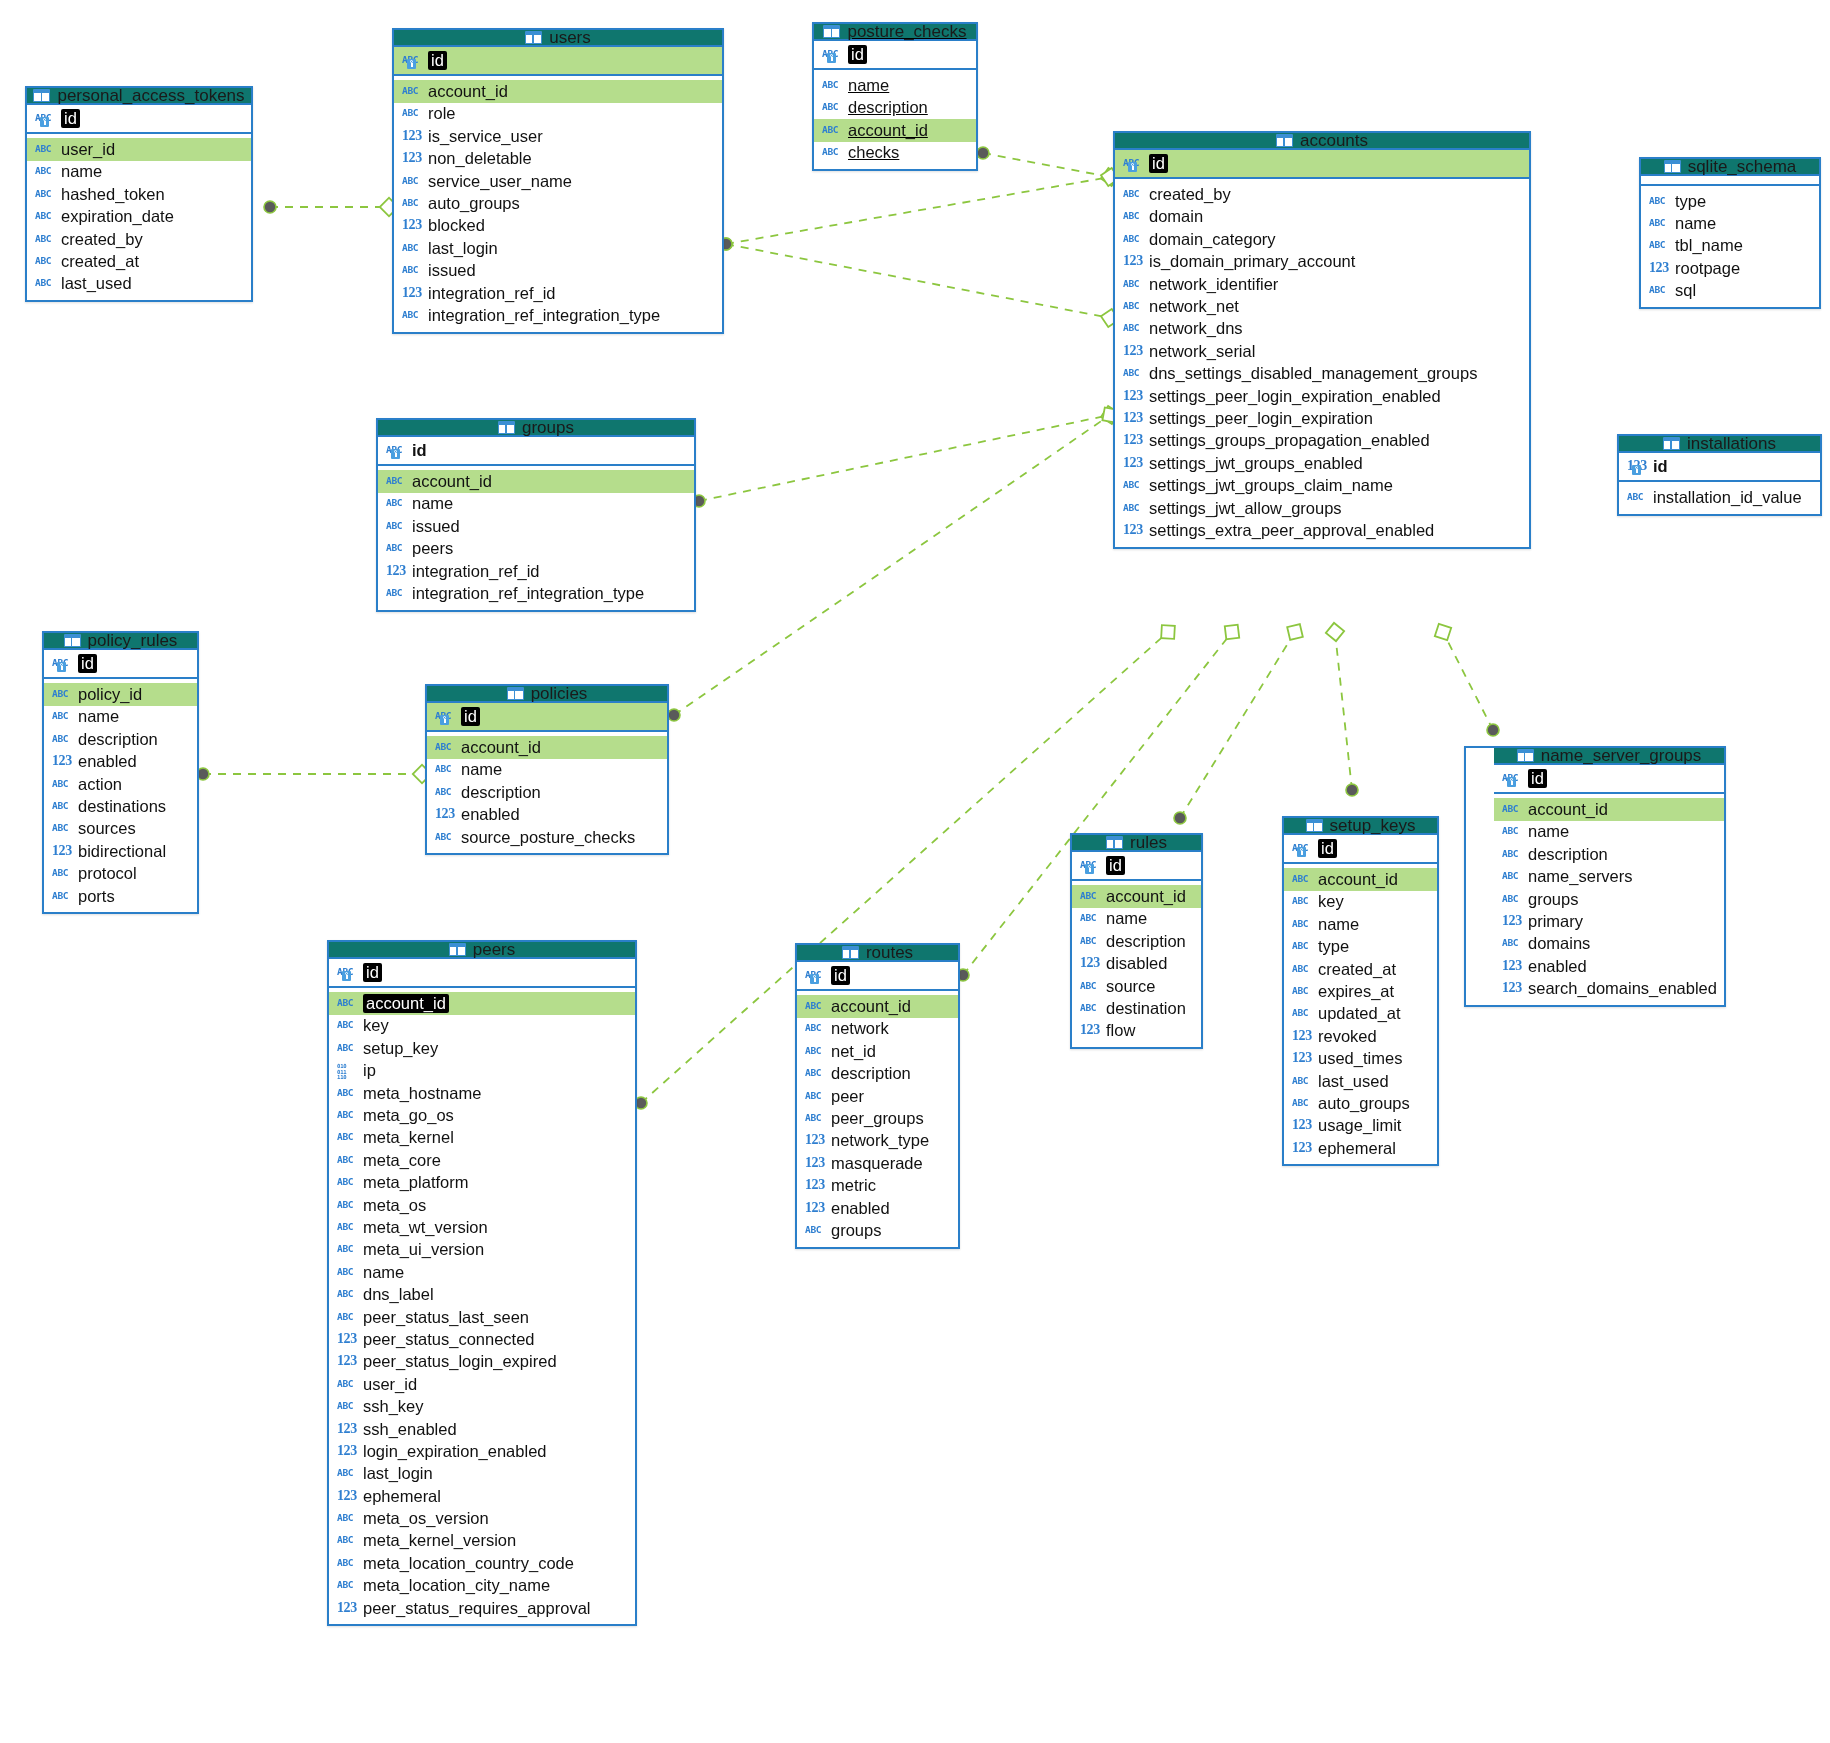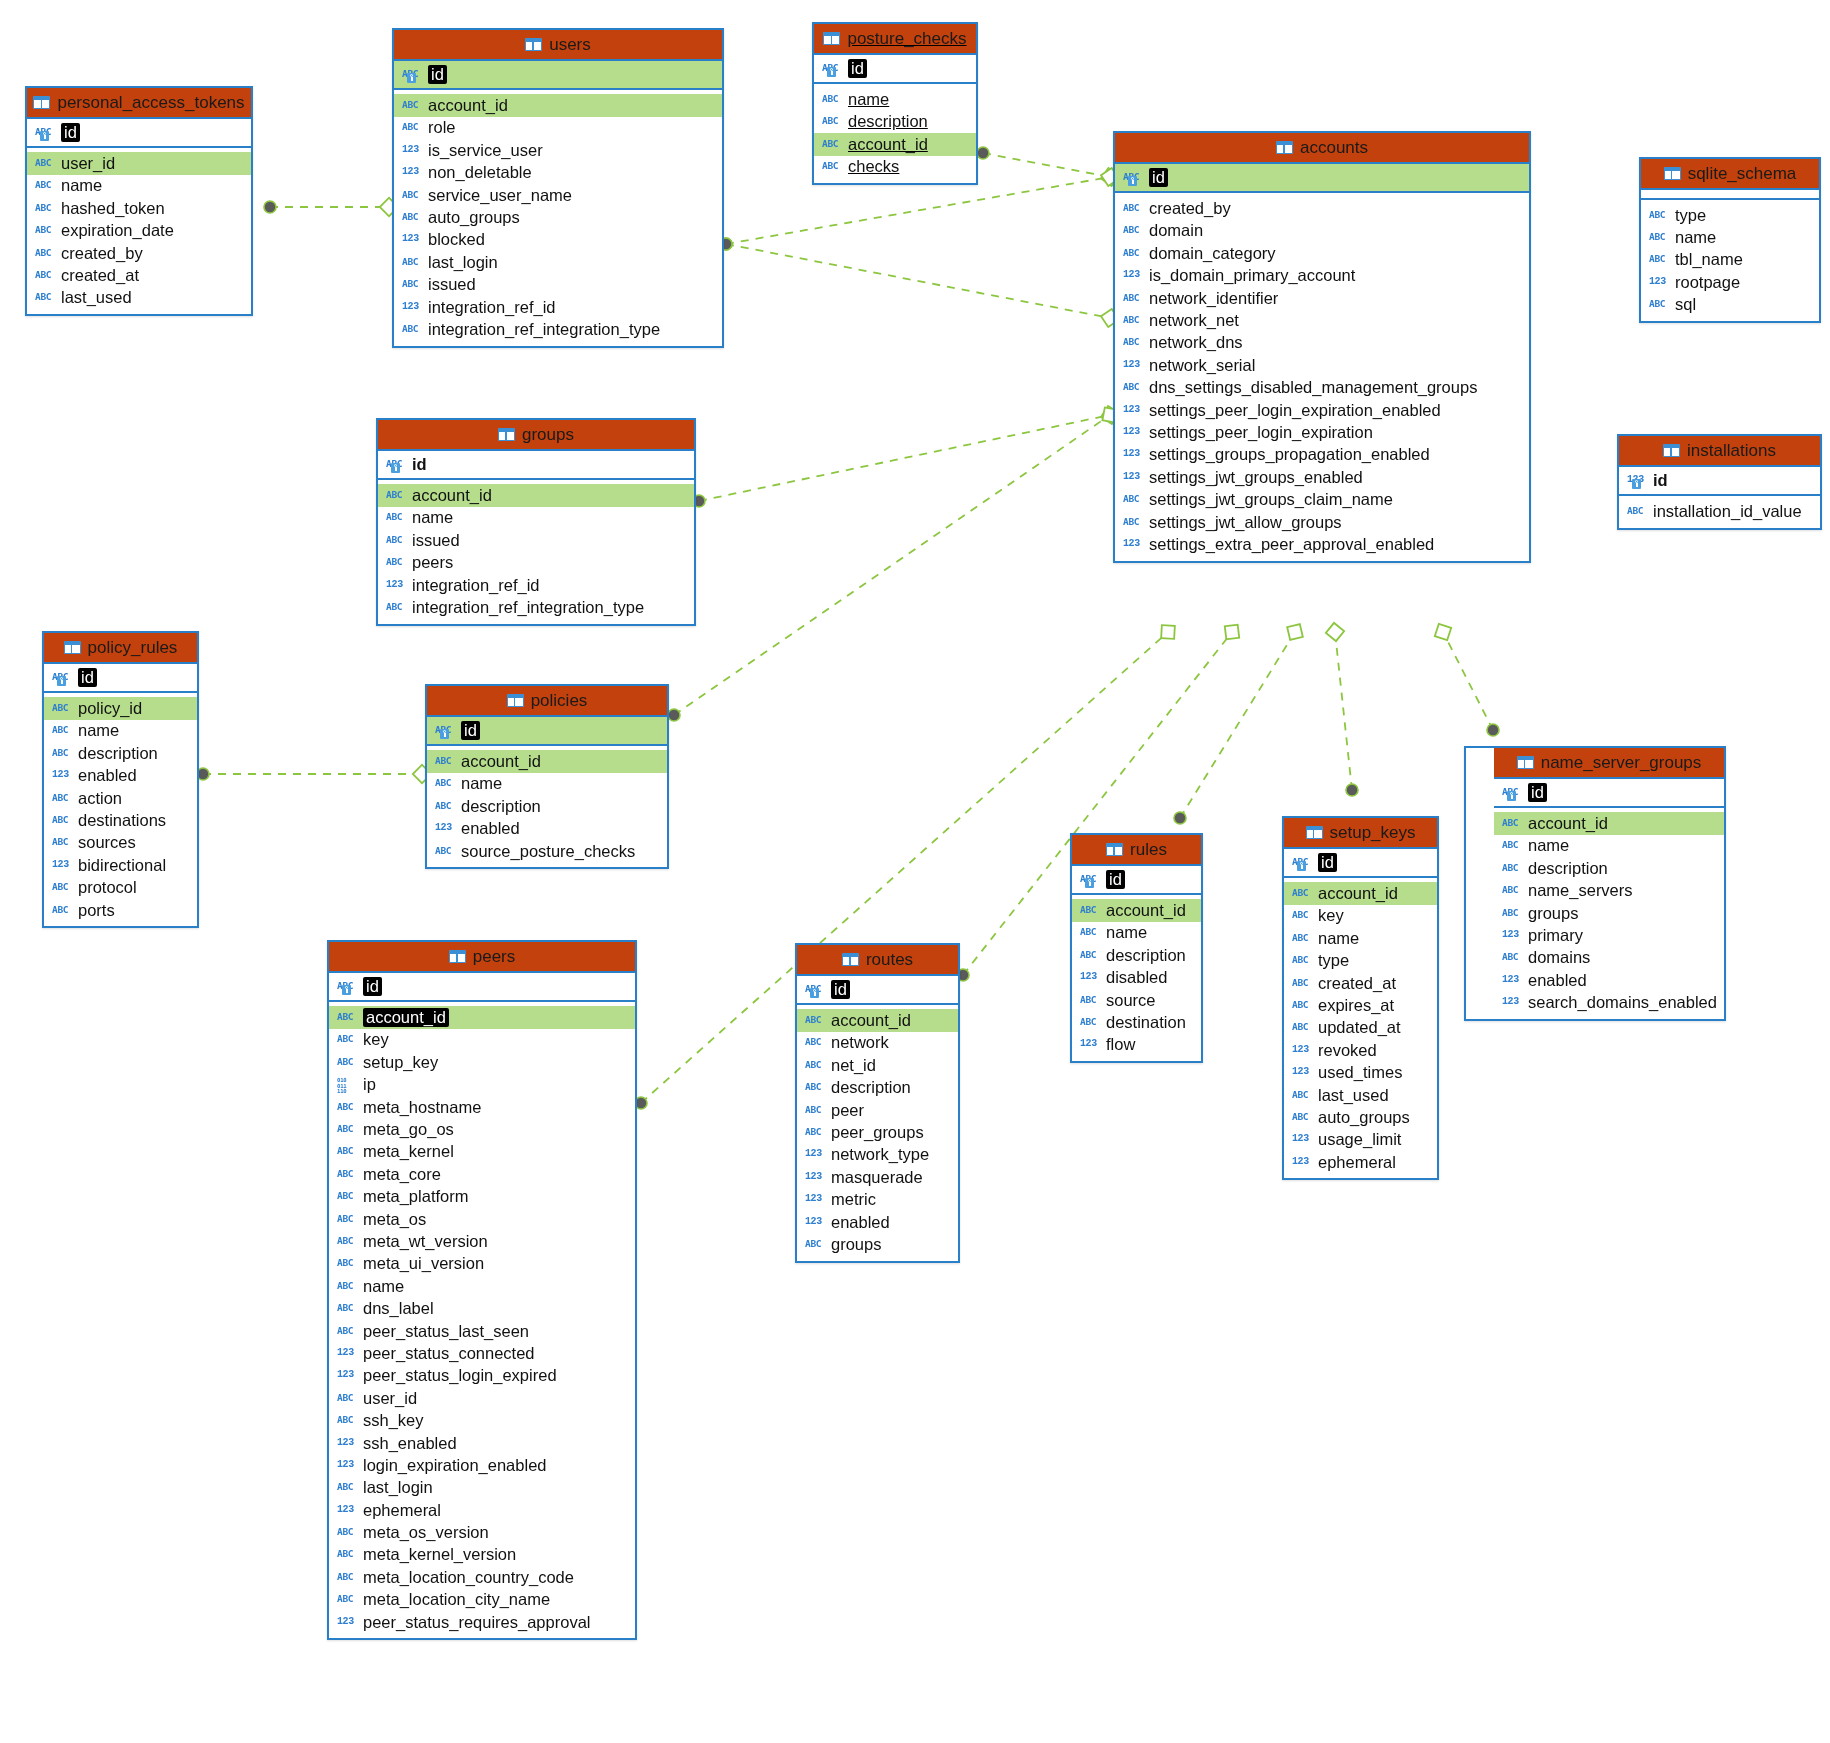--- a/index.html
+++ b/index.html
@@ -12,23 +12,23 @@
   svg#links{position:absolute;left:0;top:0;width:1830px;height:1743px;pointer-events:none;}
 
   .entity{
     position:absolute;
     border:2px solid #2a7fc9;
     background:#ffffff;
     box-sizing:border-box;
     box-shadow:0 1px 2px rgba(0,0,0,.13);
   }
   .ent-header{
-    background:#c2410c;
+    background:#0f766e;
     border-bottom:2px solid #2a7fc9;
-    height:31px;
+    height:17px;
     display:flex;align-items:center;justify-content:center;
     gap:7px;
     font-size:17px;color:#1a1a1a;
     box-sizing:border-box;
   }
   .ent-pk{
     border-bottom:2px solid #2a7fc9;
     box-sizing:border-box;
     padding:2px 0 3px 0;
     min-height:28px;
@@ -58,22 +58,22 @@
   }
   .ticon .tx{
     font-family:"DejaVu Sans Mono", monospace;
     font-size:9.5px;font-weight:700;
     color:#2f7fd0;
     letter-spacing:-0.3px;
     position:absolute;left:0;top:2px;
     line-height:10px;
   }
   .ticon .num{
-    font-family:Liberation Mono, monospace;
-    font-size:10px;font-weight:700;color:#2f7fd0;
+    font-family:Liberation Serif, serif;
+    font-size:14px;font-weight:700;color:#2f7fd0;
     position:absolute;left:0;top:1px;line-height:11px;
     letter-spacing:-0.4px;
   }
   
   .ticon .bin{
     position:absolute;left:0;top:-1px;
     font-family:"DejaVu Sans Mono", monospace;
     font-size:5.6px;font-weight:700;color:#2f7fd0;
     line-height:5.6px;letter-spacing:-0.2px;
   }

